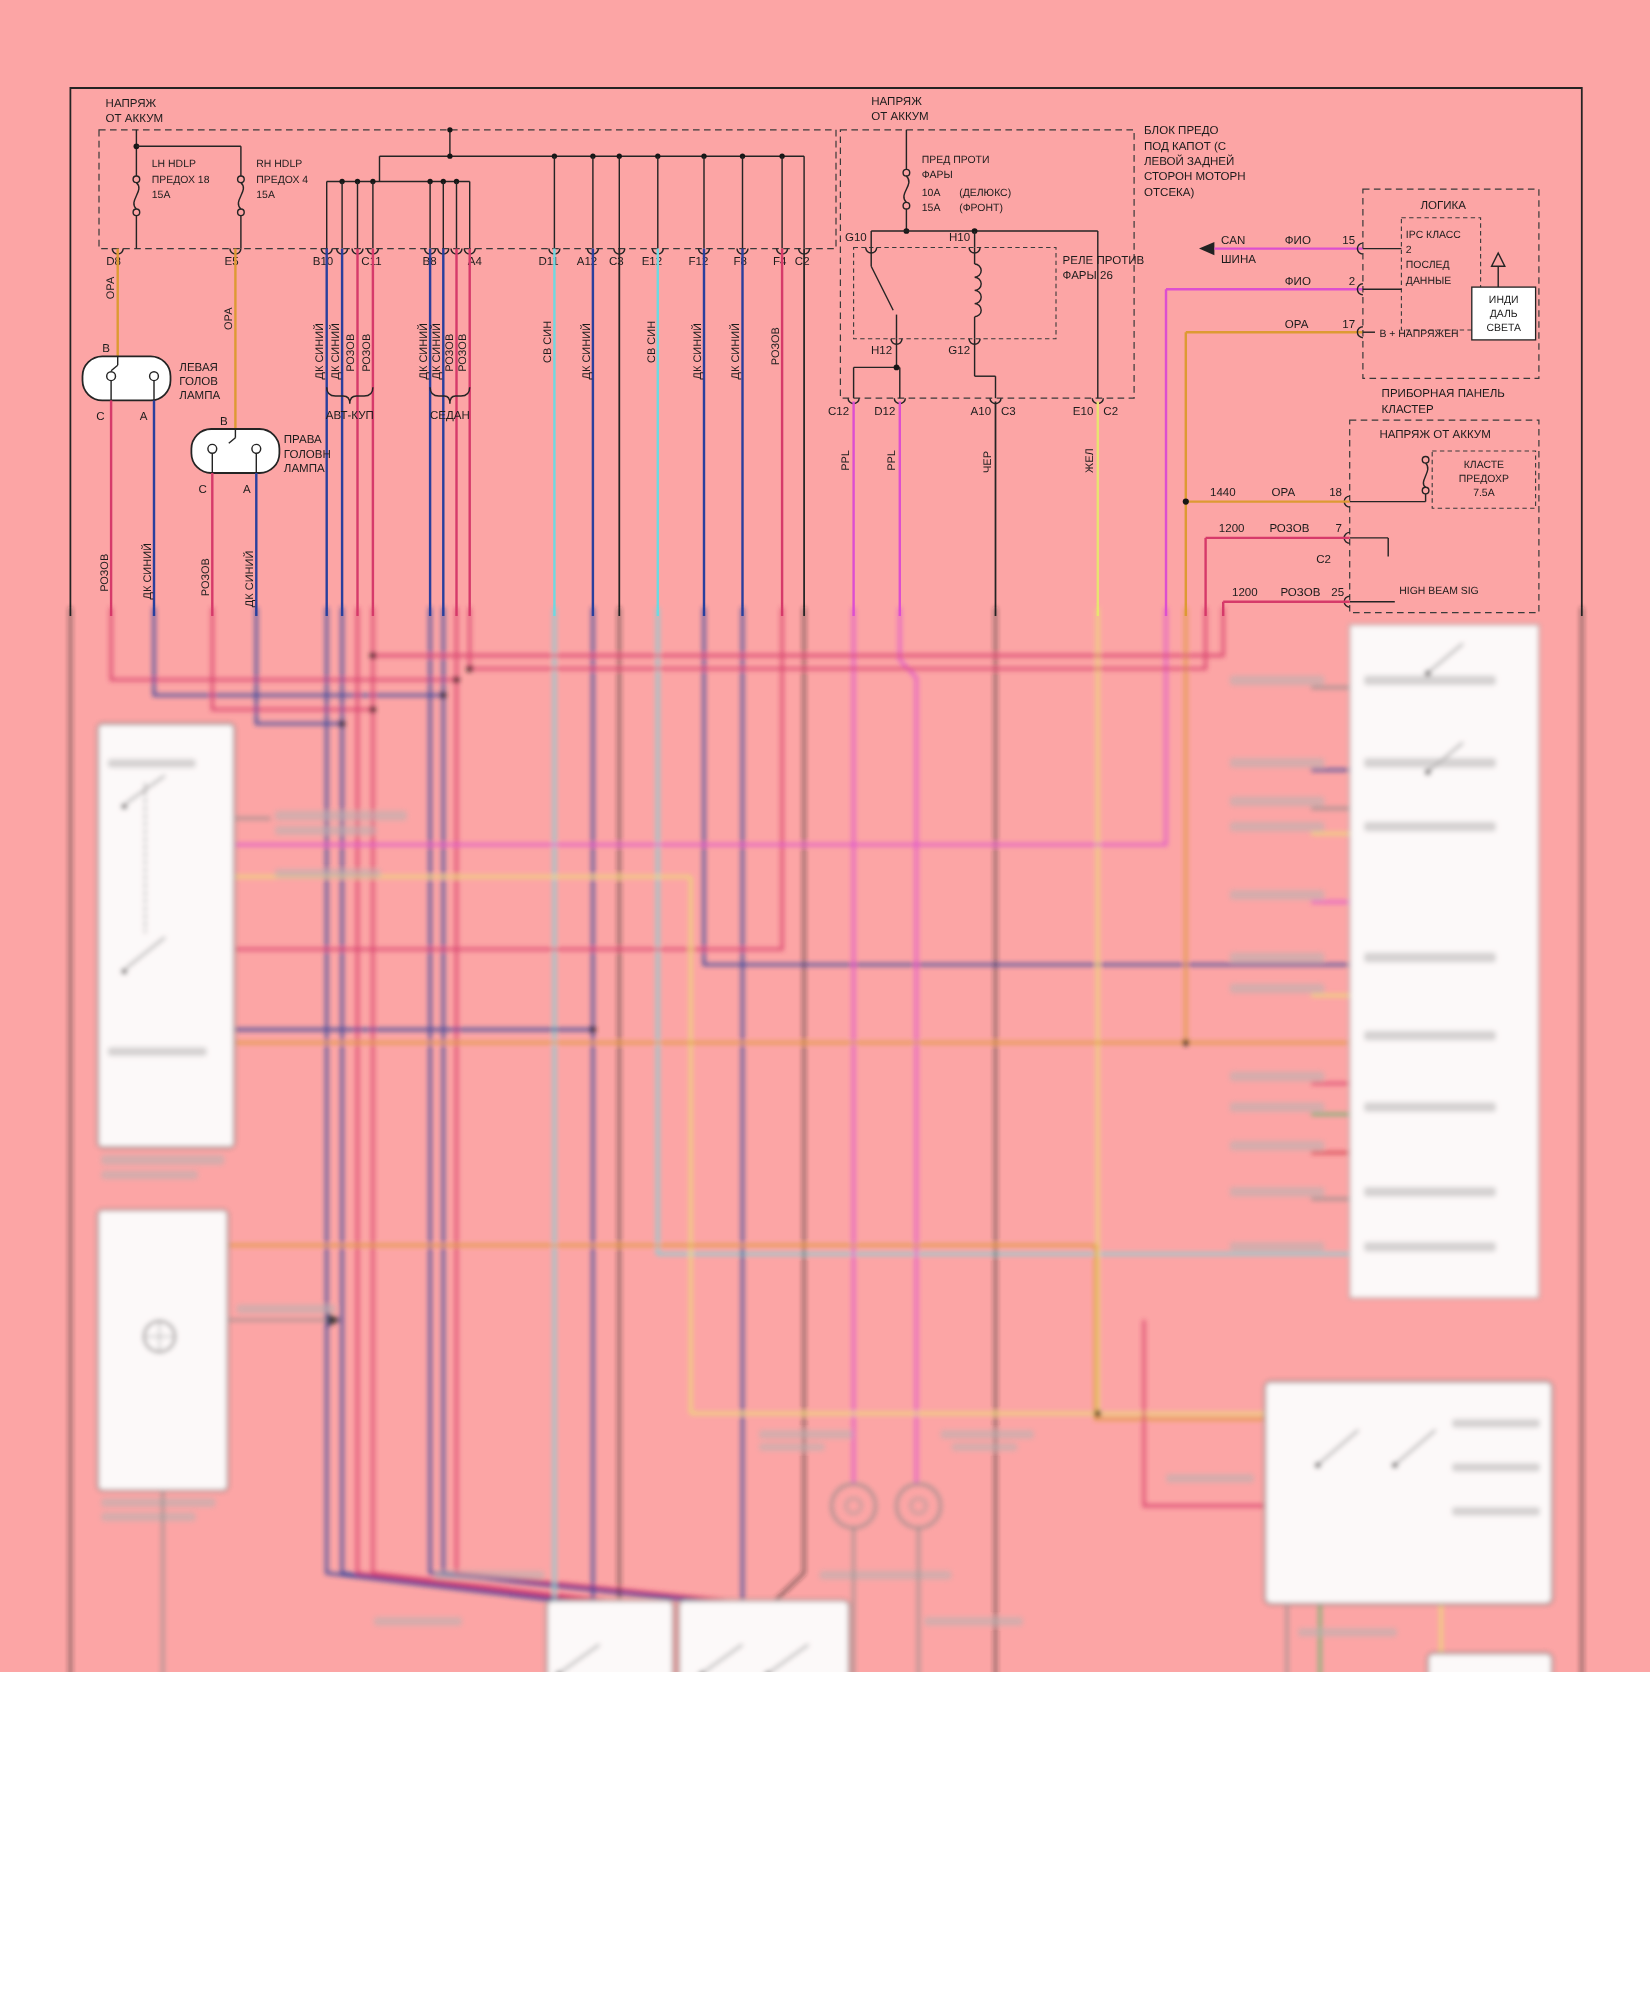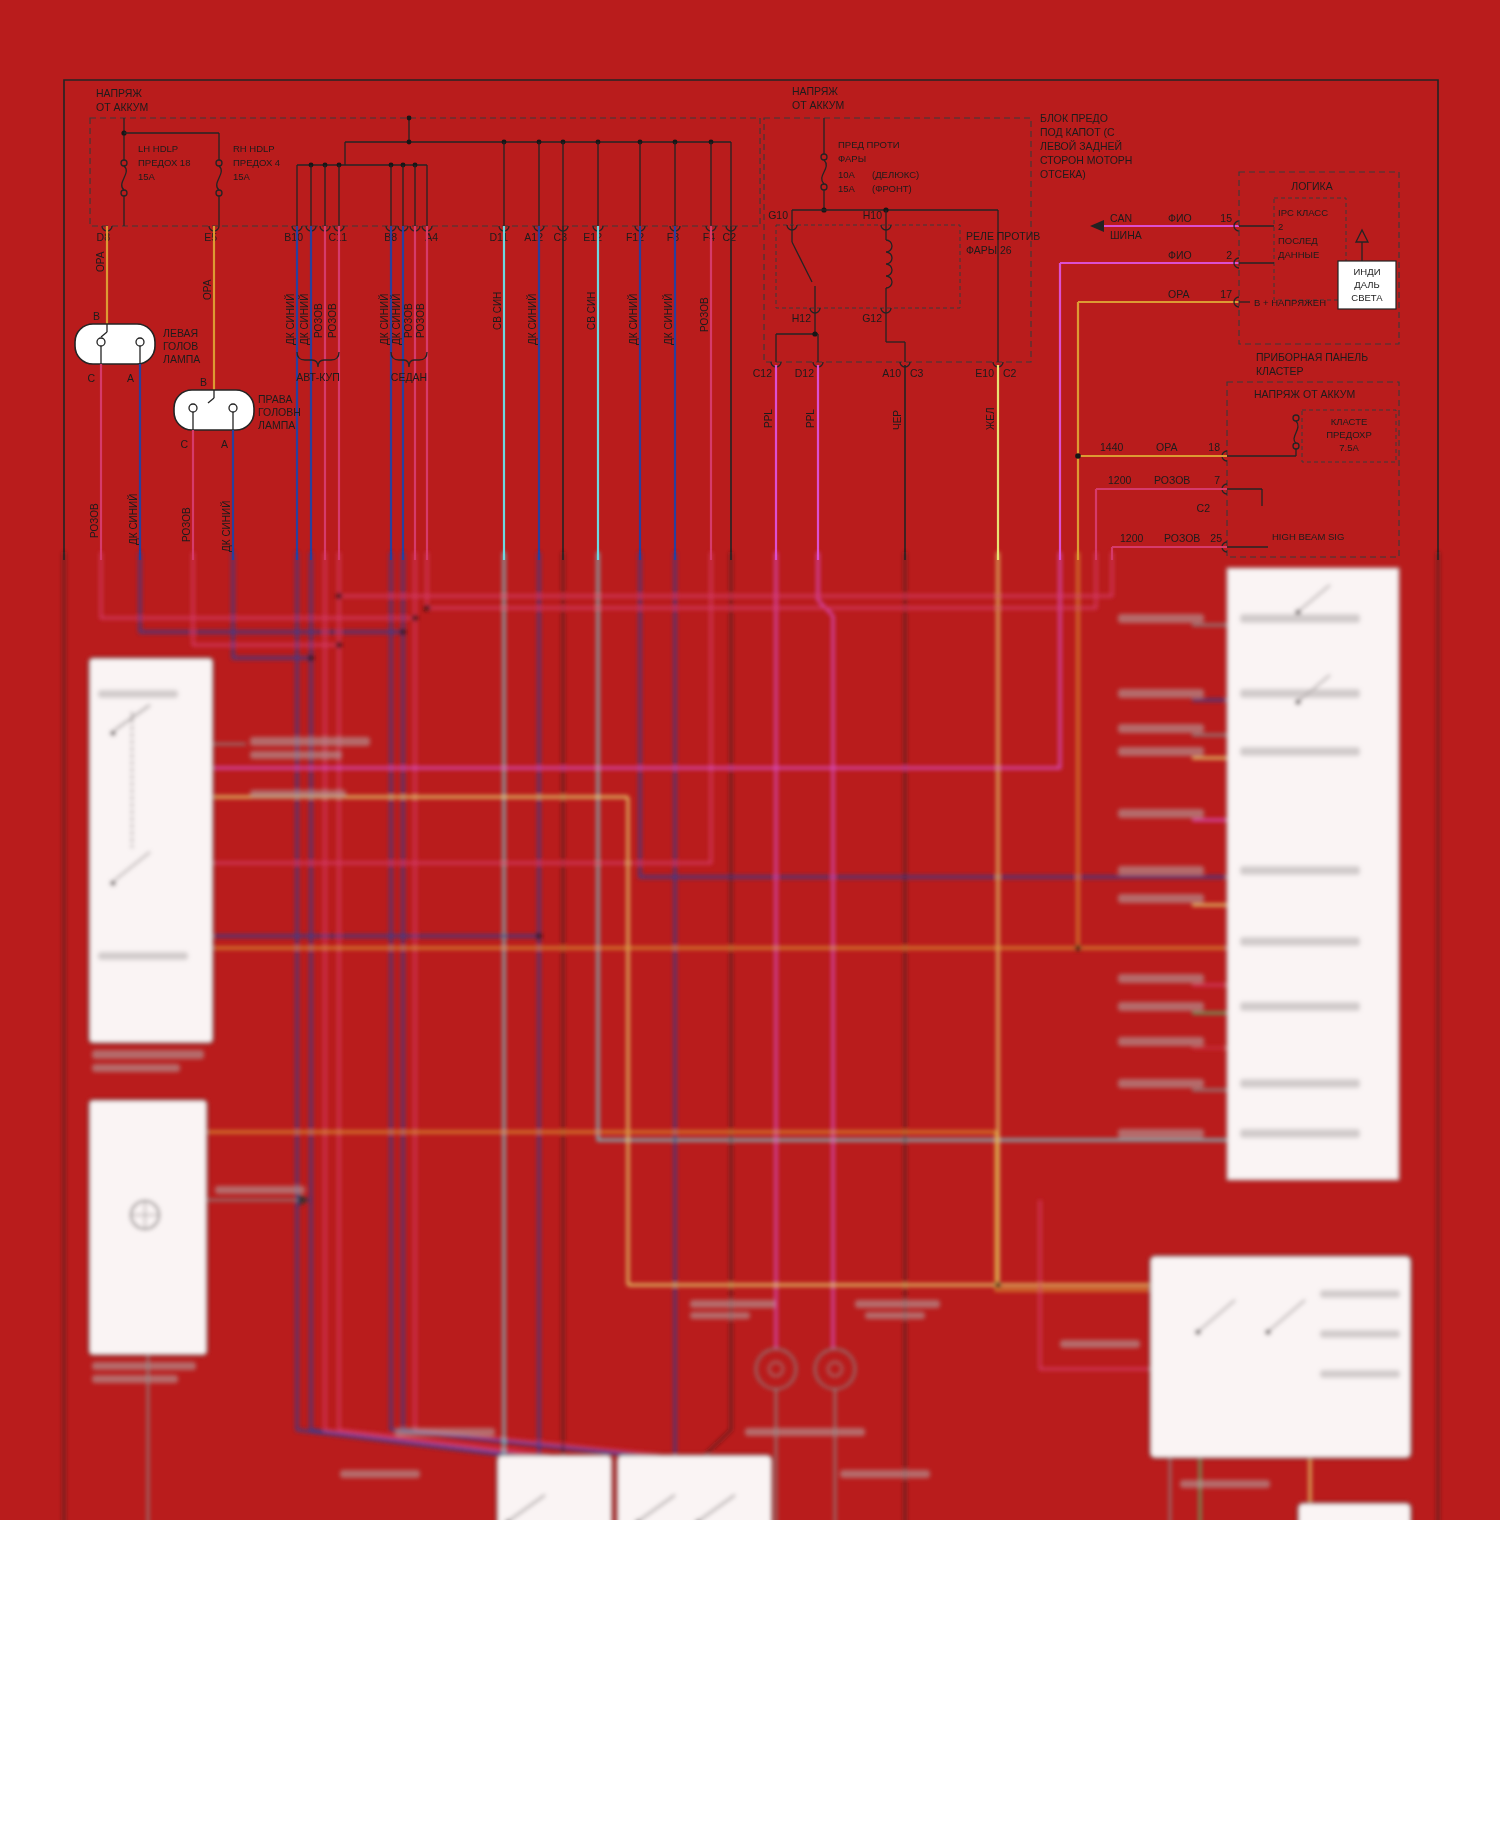--- a/index.html
+++ b/index.html
@@ -1,16 +1,16 @@
 <!DOCTYPE html>
 <html><head>
 <meta charset="utf-8">
 <style>
   html,body{margin:0;padding:0;background:#ffffff}
-  .stage{width:1500px;height:1520px;position:relative;background:#b91c1c;overflow:hidden}
+  .stage{width:1500px;height:1520px;position:relative;background:#fca5a5;overflow:hidden}
   svg{display:block}
   text{font-family:"Liberation Sans","DejaVu Sans",sans-serif;fill:#1c1c1c}
   .ts{font-size:10.5px}
   .tz{font-size:9.5px}
   .tr{font-size:10px}
   .bk{stroke:#242424;stroke-width:1.3;fill:none}
   .bk2{stroke:#242424;stroke-width:1.6;fill:none}
   .dash{stroke:#3a3a3a;stroke-width:1.1;fill:none;stroke-dasharray:6 4}
   .dash2{stroke:#3a3a3a;stroke-width:1;fill:none;stroke-dasharray:4 3}
   .w{stroke-width:2.2;fill:none}

